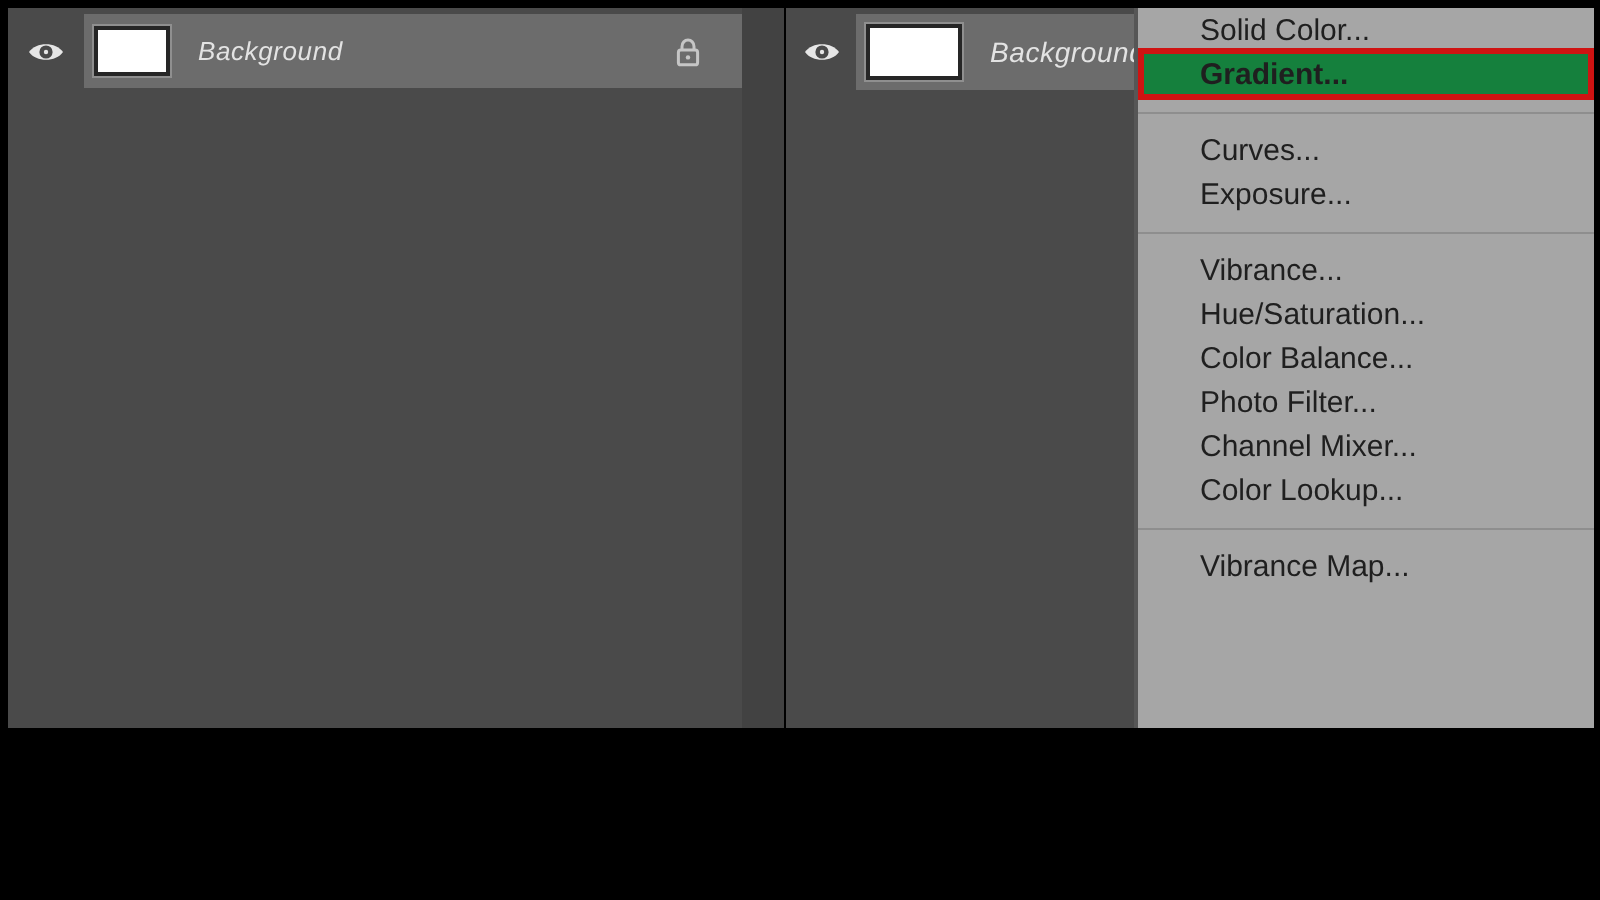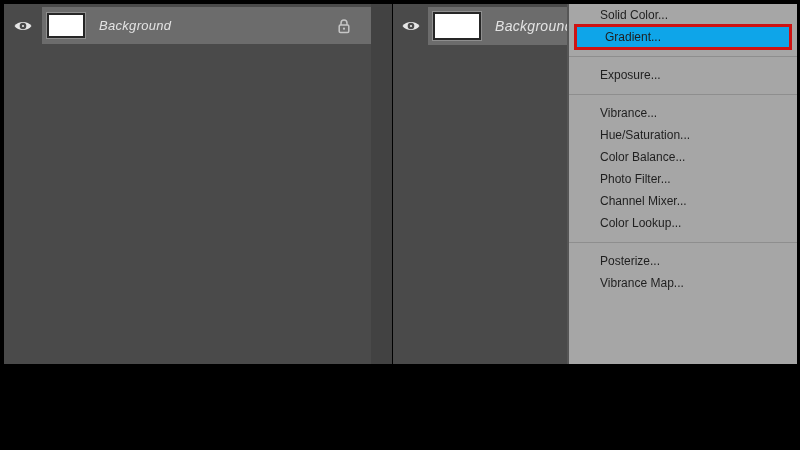--- a/index.html
+++ b/index.html
@@ -48,23 +48,23 @@
       border-left:3.5px solid transparent;border-right:3.5px solid transparent;border-top:4px solid #e8e8e8;}
   .plus-sq{width:15px;height:15px;border:2px solid #dedede;border-radius:2px;position:relative;}
   .plus-sq::before,.plus-sq::after{content:"";position:absolute;background:#dedede;}
   .plus-sq::before{left:50%;top:2.5px;bottom:2.5px;width:2px;margin-left:-1px;}
   .plus-sq::after{top:50%;left:2.5px;right:2.5px;height:2px;margin-top:-1px;}
 
   
   .menu{position:absolute;left:567px;top:4px;width:230px;height:440px;background:#a6a6a6;
         border-left:2px solid #565656;box-sizing:border-box;z-index:3;overflow:hidden;}
   .menu-item{height:22px;display:flex;align-items:center;padding-left:31px;
-        font-size:12px;color:#1f1f1f;box-sizing:border-box;white-space:nowrap;cursor:default;}
-  .menu-item.hl{height:26px;margin:-2px 5px;background:#0ea5e9;border:3px solid #cf1312;
-        padding-left:28px;position:relative;z-index:1;}
+        font-size:15px;color:#1f1f1f;box-sizing:border-box;white-space:nowrap;cursor:default;}
+  .menu-item.hl{height:26px;margin:-2px 0;background:#15803d;border:3px solid #cf1312;
+        padding-left:28px;position:relative;z-index:1;font-weight:bold;}
   .menu-sep{height:16px;display:flex;align-items:center;}
   .menu-sep::before{content:"";display:block;width:100%;height:1px;background:#8e8e8e;}
 
   
   .anno-box{position:absolute;left:226px;top:418px;width:42px;height:28px;
         border:3px solid #cf1312;box-sizing:border-box;z-index:4;pointer-events:none;}
 </style>
 </head>
 <body>
 
@@ -137,28 +137,28 @@
         <div class="thumb"></div>
         <span class="layer-name">Background</span>
       </div>
     </div>
   </div>
 
   <div class="menu">
     <div class="menu-item">Solid Color...</div>
     <div class="menu-item hl">Gradient...</div>
     <div class="menu-sep"></div>
+    <div class="menu-item">Curves...</div>
     <div class="menu-item">Exposure...</div>
     <div class="menu-sep"></div>
     <div class="menu-item">Vibrance...</div>
     <div class="menu-item">Hue/Saturation...</div>
     <div class="menu-item">Color Balance...</div>
     <div class="menu-item">Photo Filter...</div>
     <div class="menu-item">Channel Mixer...</div>
     <div class="menu-item">Color Lookup...</div>
     <div class="menu-sep"></div>
-    <div class="menu-item">Posterize...</div>
     <div class="menu-item">Vibrance Map...</div>
   </div>
 
   <div class="anno-box"></div>
 
 </div>
 
 </body></html>

